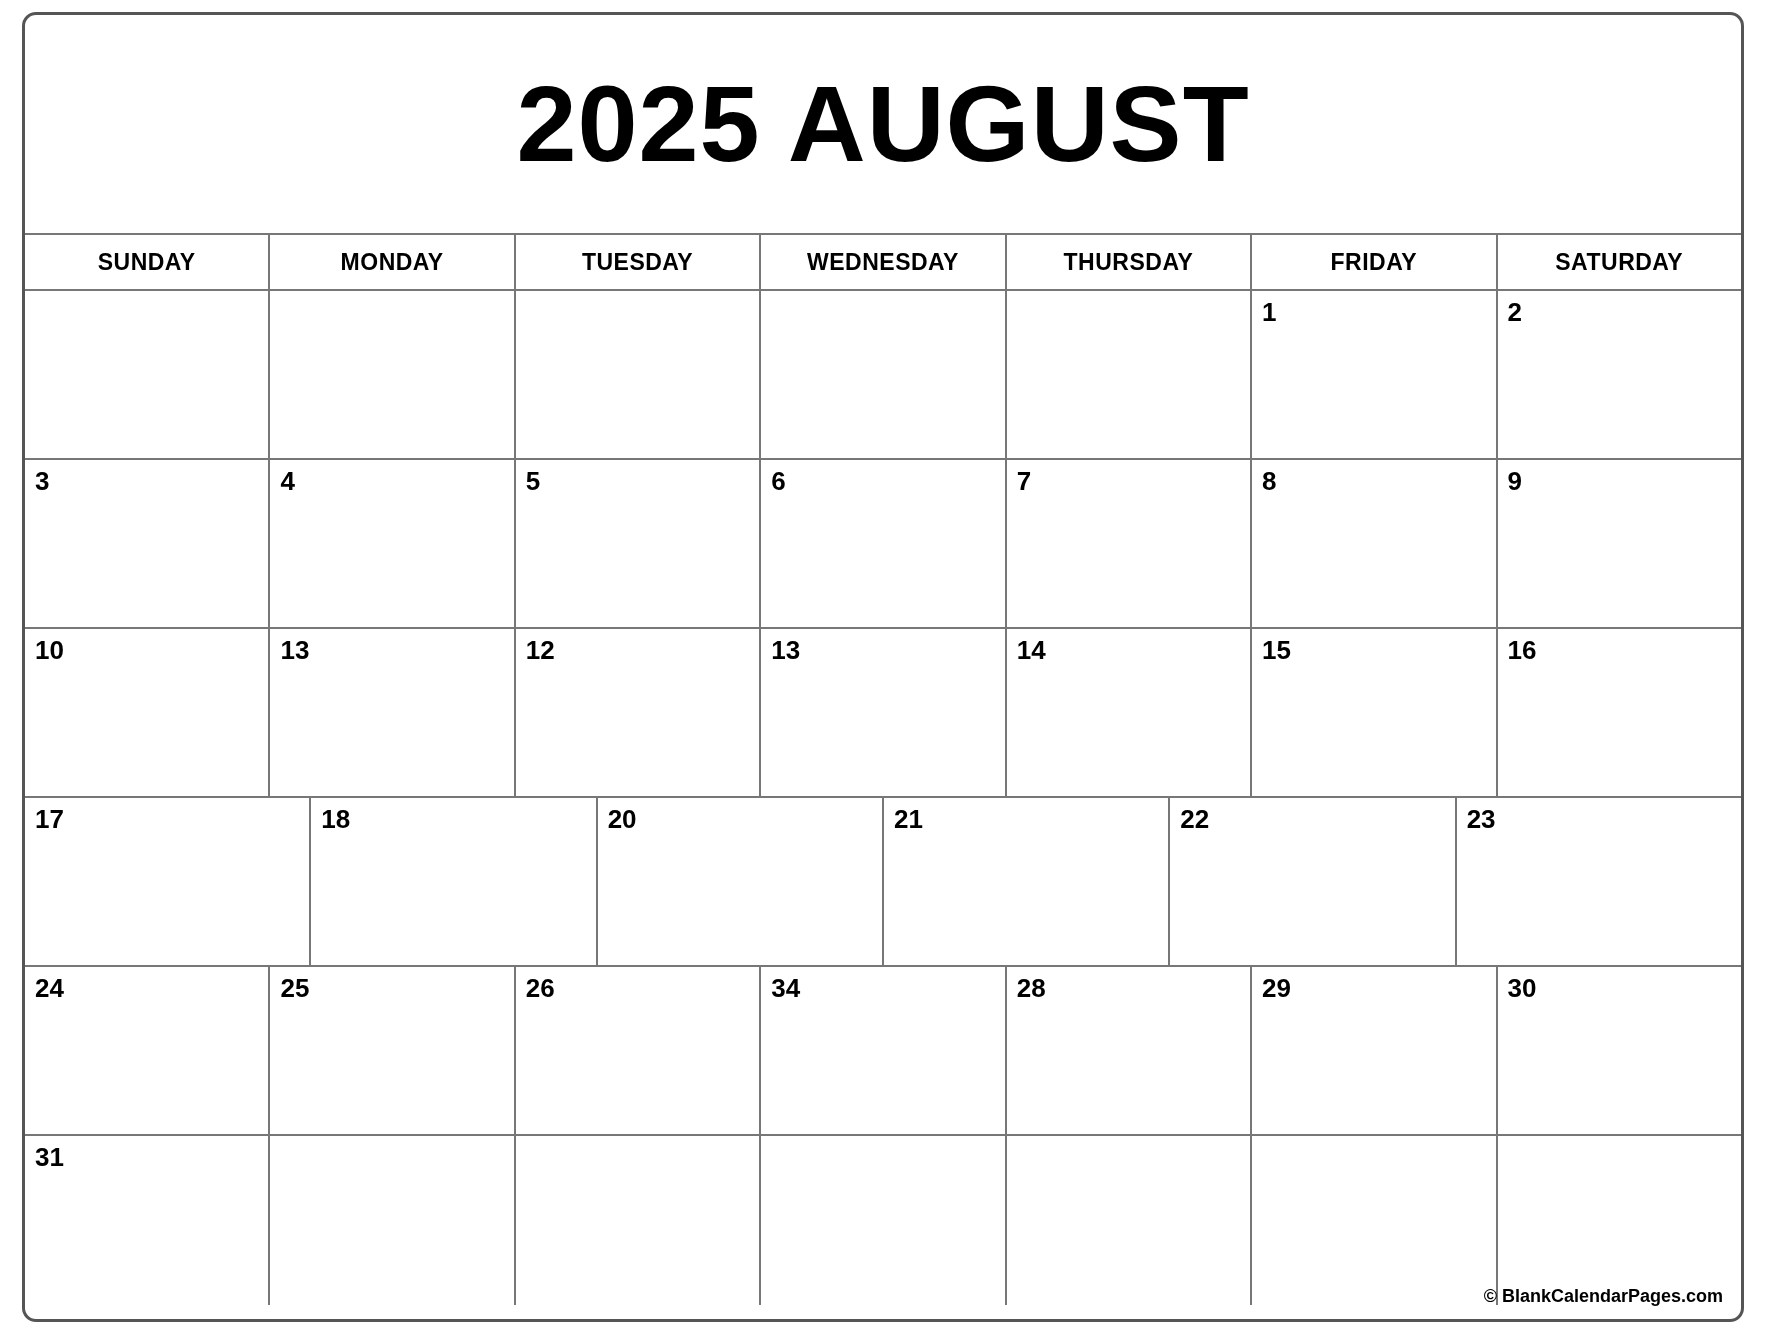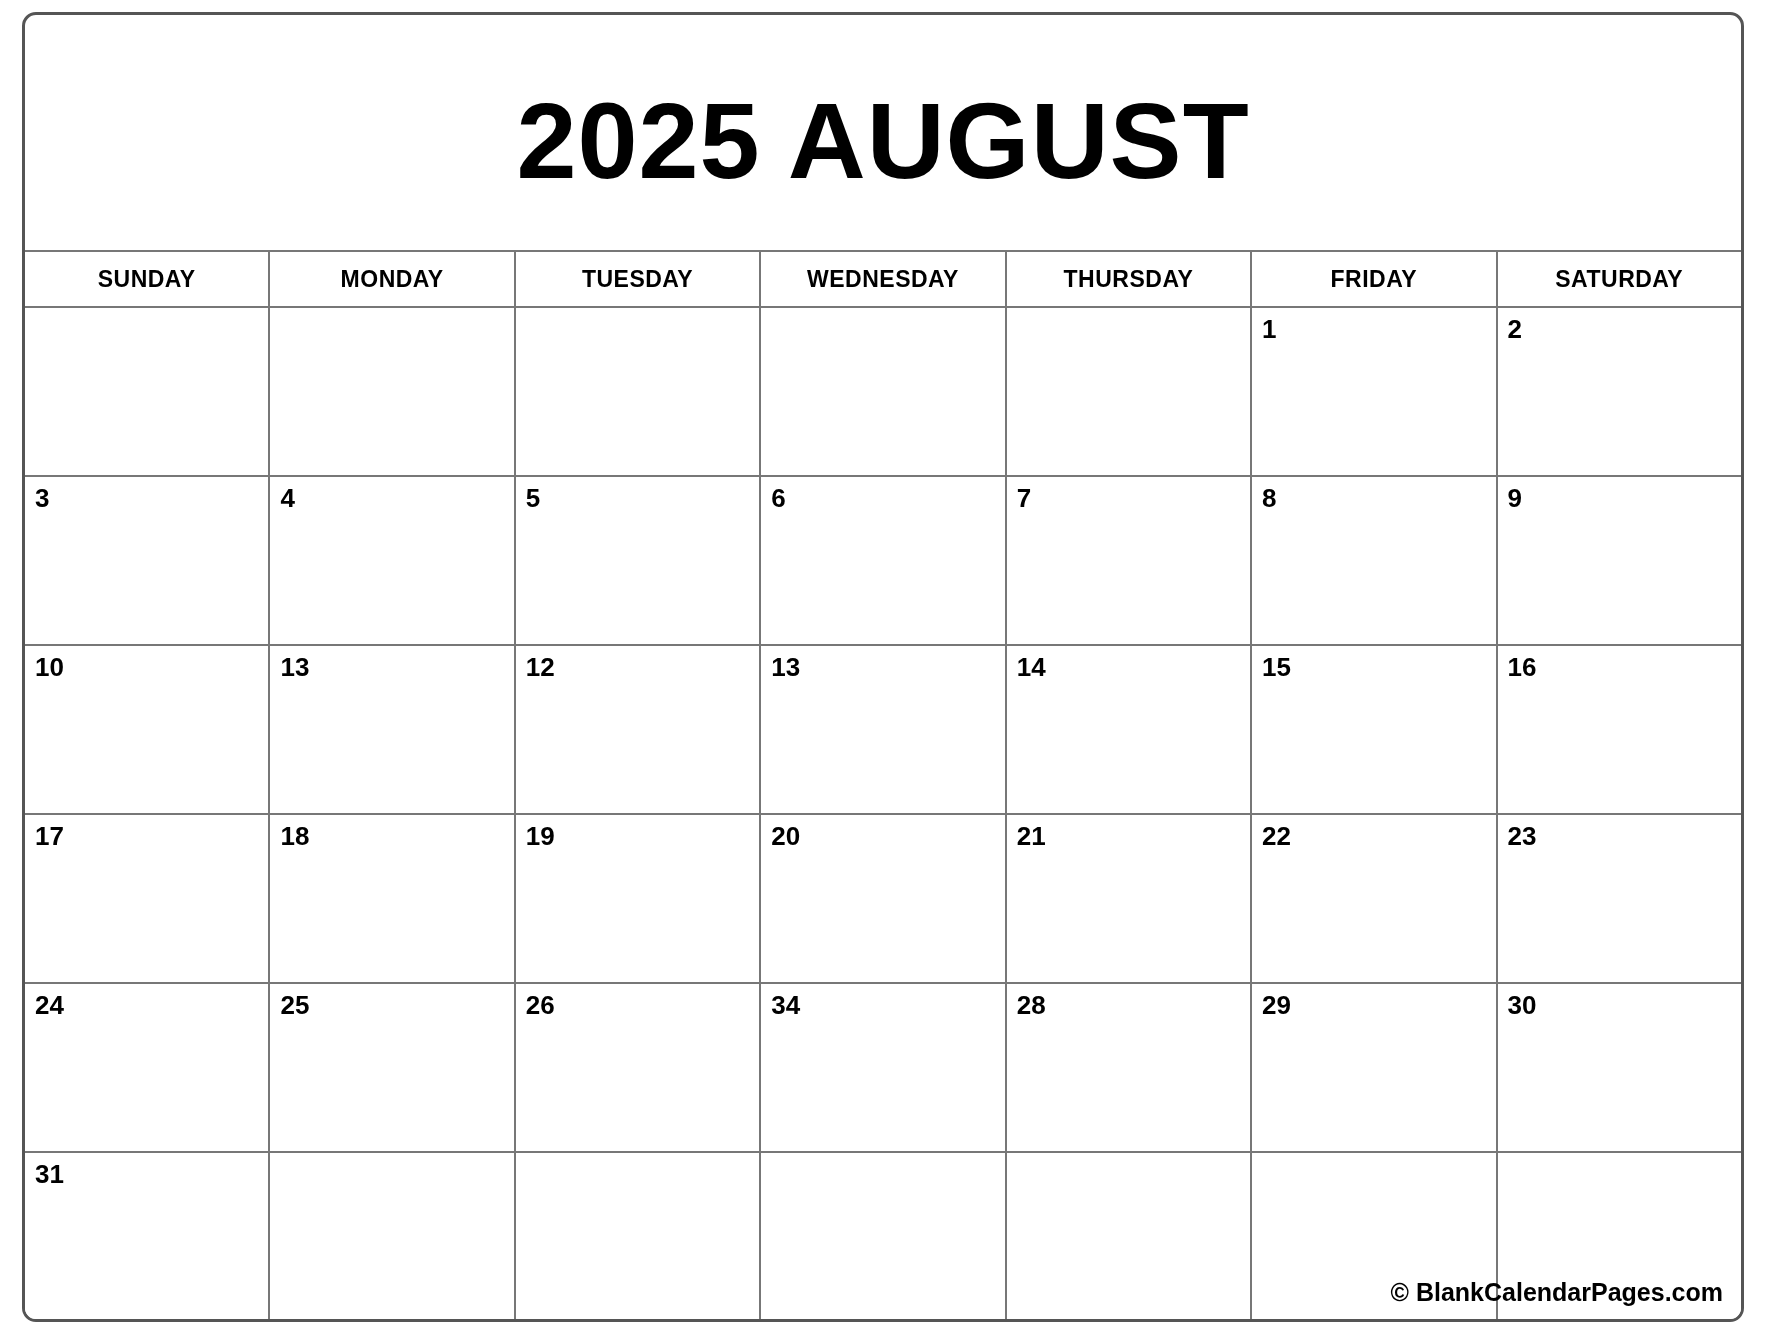--- a/index.html
+++ b/index.html
@@ -27,21 +27,20 @@
     background: #ffffff;
     overflow: hidden;
   }
 
   .title-bar {
     height: 218px;
     display: flex;
     align-items: center;
     justify-content: center;
     box-sizing: border-box;
-    margin-top: 17px;
   }
   .title-text {
     font-size: 108px;
     font-weight: bold;
     letter-spacing: 1px;
     line-height: 1;
     white-space: nowrap;
     color: #000000;
   }
 
@@ -99,21 +98,21 @@
     font-size: 26px;
     font-weight: bold;
     line-height: 1;
     color: #000000;
   }
 
   .footer-credit {
     position: absolute;
     right: 18px;
     bottom: 12px;
-    font-size: 25px;
+    font-size: 18px;
     font-weight: bold;
     color: #000000;
     white-space: nowrap;
   }
 </style>
 </head>
 <body>
 
 <div class="calendar-frame">
 
@@ -206,23 +205,20 @@
     </div>
 
     <div class="week-row">
       <div class="day-cell">
           <span class="day-number">17</span>
         </div>
       <div class="day-cell">
           <span class="day-number">18</span>
         </div>
       <div class="day-cell">
-          <span class="day-number">19</span>
-        </div>
-      <div class="day-cell">
           <span class="day-number">20</span>
         </div>
       <div class="day-cell">
           <span class="day-number">21</span>
         </div>
       <div class="day-cell">
           <span class="day-number">22</span>
         </div>
       <div class="day-cell">
           <span class="day-number">23</span>

